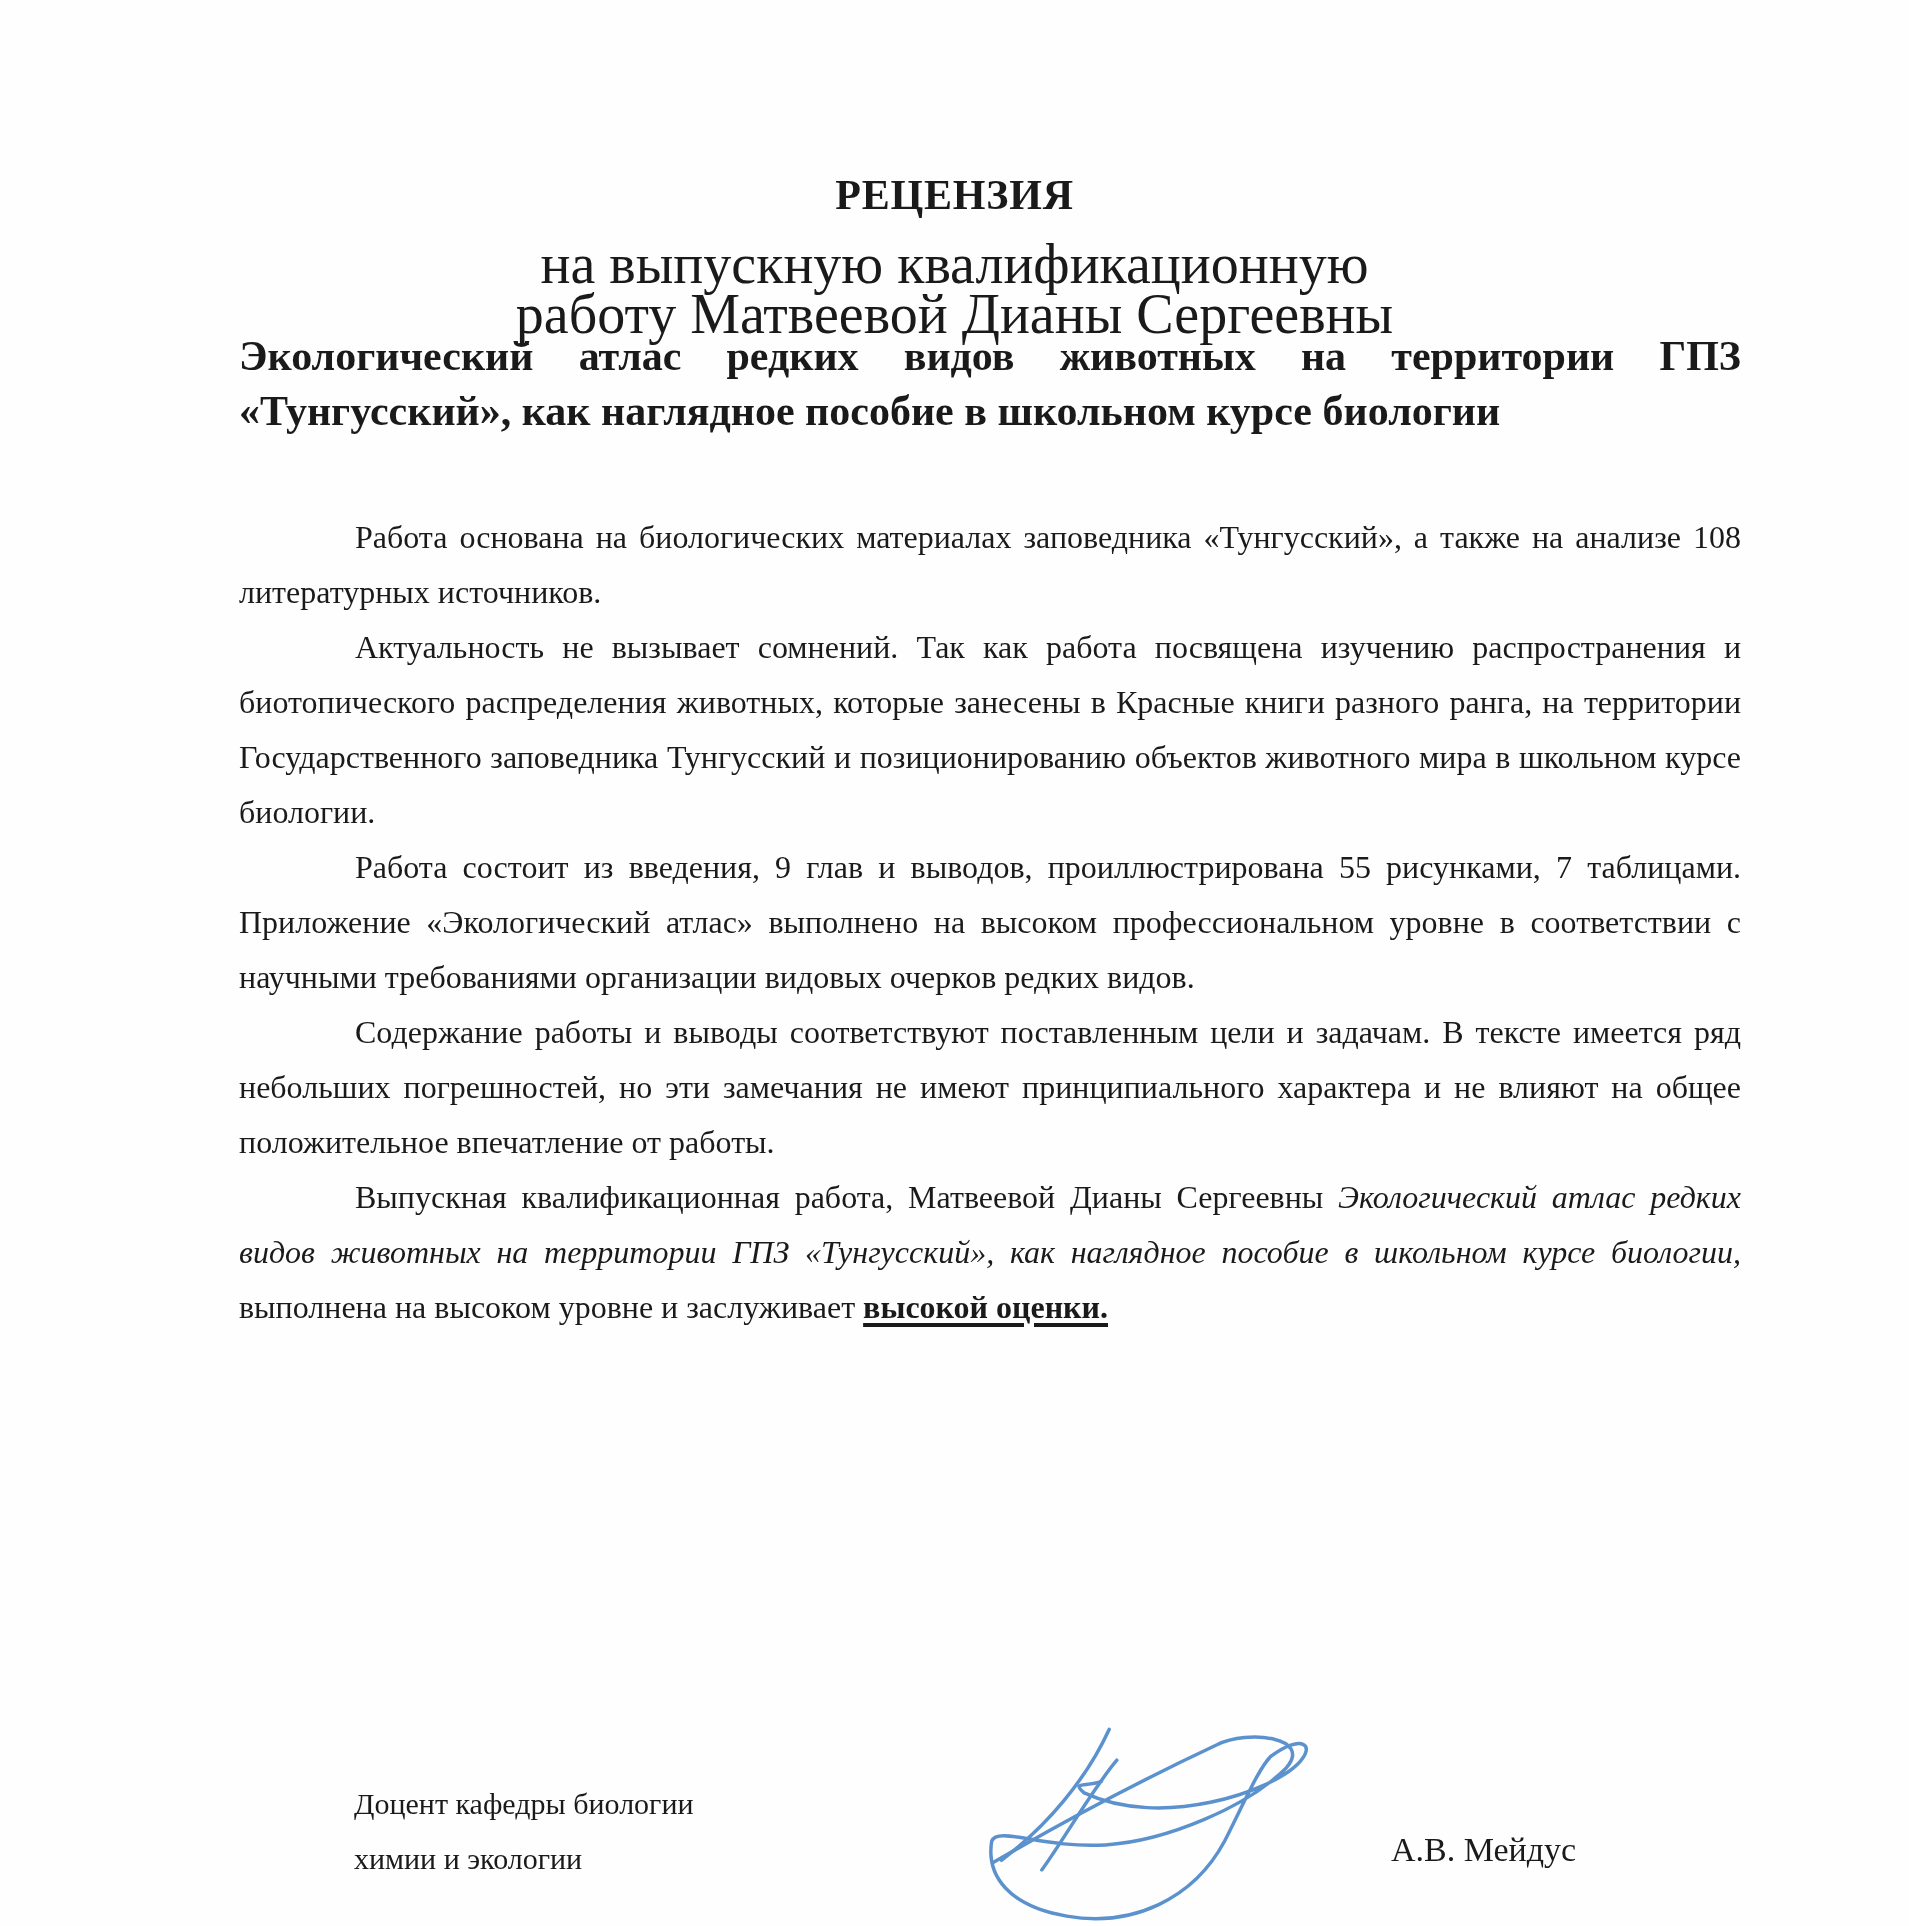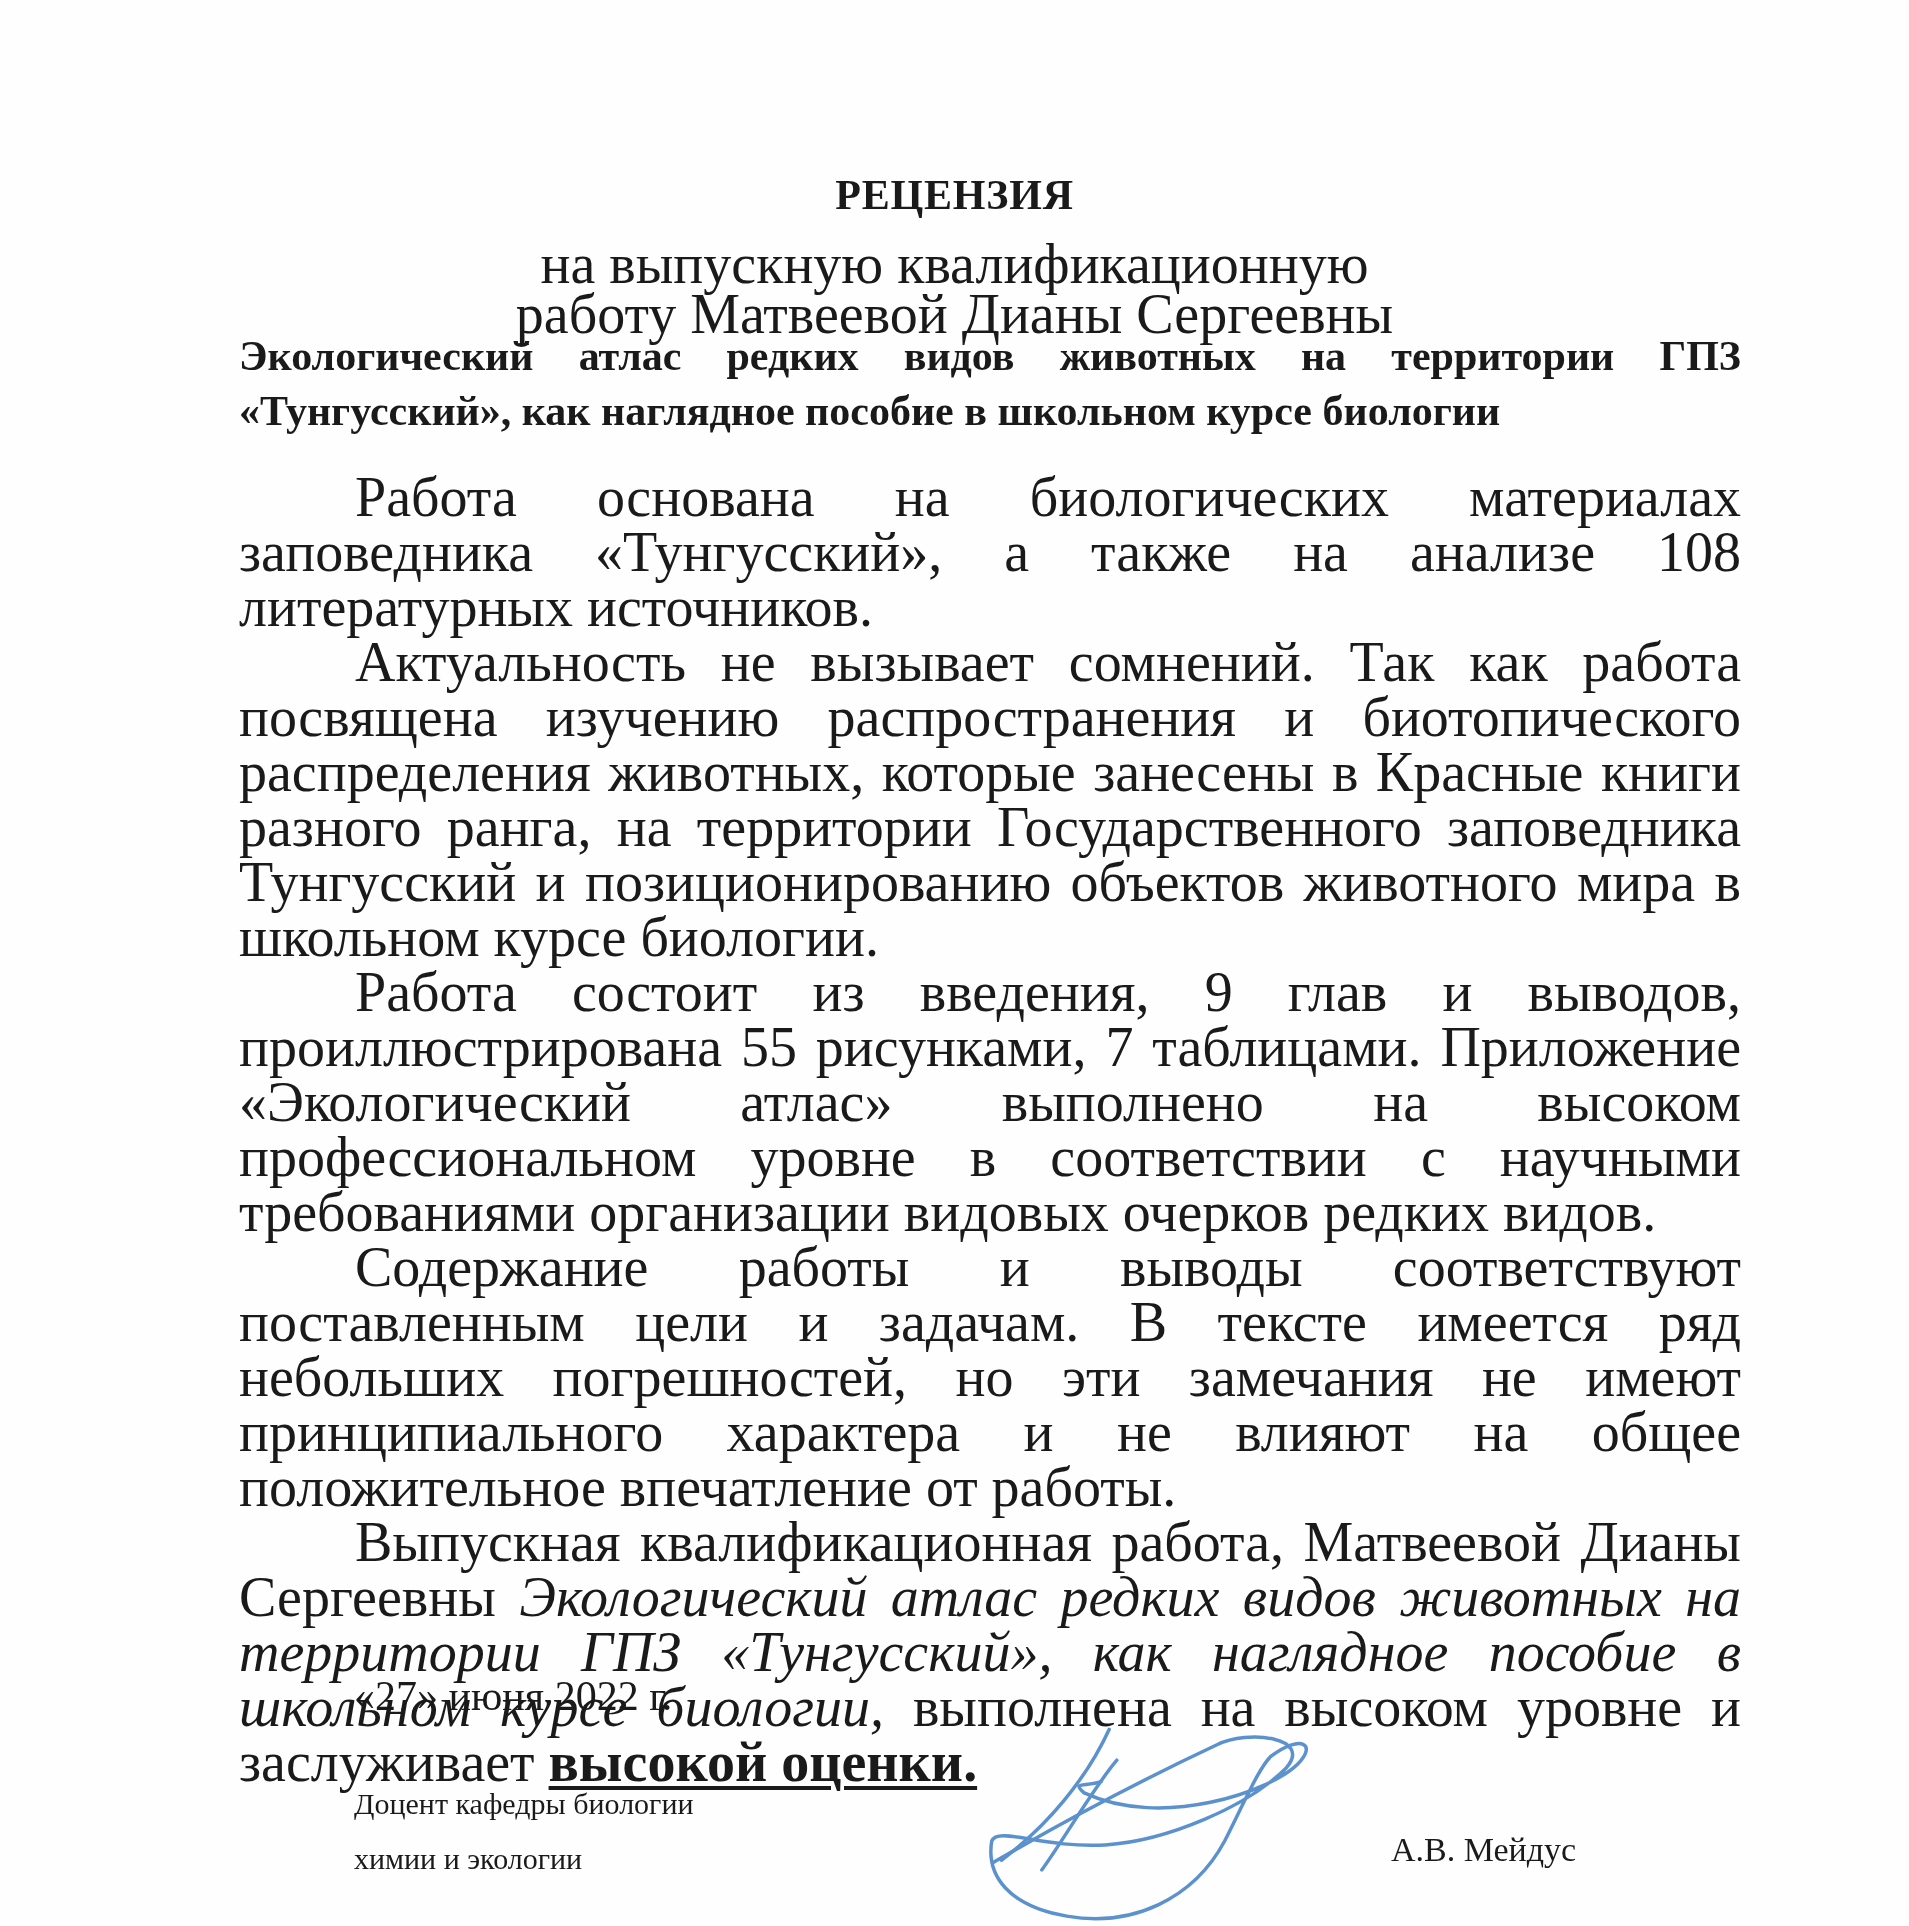--- a/index.html
+++ b/index.html
@@ -20,22 +20,22 @@
     font-size: 56px; line-height: 1;
   }
   .subtitle.l1 { top: 236px; }
   .subtitle.l2 { top: 286px; }
   .work-title {
     position: absolute; left: 239px; width: 1502px; top: 329px;
     font-size: 42px; font-weight: bold; line-height: 55px;
     text-align: justify; text-align-last: left;
   }
   .body {
-    position: absolute; left: 239px; width: 1502px; top: 470px;
-    font-size: 56px; line-height: 55px; text-align: justify;
+    position: absolute; left: 239px; width: 1502px; top: 510px;
+    font-size: 32px; line-height: 55px; text-align: justify;
   }
   .body p { margin: 0; text-indent: 116px; }
   .body p + p { margin-top: 0; }
   .body .final { text-align: justify; }
   .body .final .it { font-style: italic; }
   .body .final .grade { font-weight: bold; text-decoration: underline; text-decoration-thickness: 3.9px; text-underline-offset: 5.4px; }
   .date {
     position: absolute; left: 354px; top: 1672px;
     font-size: 42px;
   }
@@ -63,21 +63,20 @@
   <div class="work-title">Экологический атлас редких видов животных на территории ГПЗ «Тунгусский», как наглядное пособие в школьном курсе биологии</div>
 
   <div class="body">
     <p>Работа основана на биологических материалах заповедника «Тунгусский», а также на анализе 108 литературных источников.</p>
     <p>Актуальность не вызывает сомнений. Так как работа посвящена изучению распространения и биотопического распределения животных, которые занесены в Красные книги разного ранга, на территории Государственного заповедника Тунгусский и позиционированию объектов животного мира в школьном курсе биологии.</p>
     <p>Работа состоит из введения, 9 глав и выводов, проиллюстрирована 55 рисунками, 7 таблицами. Приложение «Экологический атлас» выполнено на высоком профессиональном уровне в соответствии с научными требованиями организации видовых очерков редких видов.</p>
     <p>Содержание работы и выводы соответствуют поставленным цели и задачам. В тексте имеется ряд небольших погрешностей, но эти замечания не имеют принципиального характера и не влияют на общее положительное впечатление от работы.</p>
     <p class="final"><span>Выпускная квалификационная работа, Матвеевой Дианы Сергеевны</span> <span class="it">Экологический атлас редких видов животных на территории ГПЗ «Тунгусский», как наглядное пособие в школьном курсе биологии,</span><span> выполнена на высоком уровне и заслуживает </span><span class="grade">высокой оценки.</span></p>
   </div>
 
-  <div class="date">«27» июня 2022 г.</div>
 
   <div class="position">
     <div>Доцент кафедры биологии</div>
     <div>химии и экологии</div>
   </div>
 
   <svg class="signature" viewBox="0 0 900 600">
     <g fill="none" stroke="#4a86c8" stroke-width="9" stroke-linecap="round" stroke-linejoin="round" opacity="0.9">
       <path d="M40 385 C 120 340, 300 230, 620 80 C 700 40, 870 60, 800 140 C 700 240, 490 330, 330 340 C 170 350, 50 290, 35 330 C 20 420, 80 500, 230 525 C 400 555, 560 480, 640 330 C 700 210, 730 140, 760 110 C 840 50, 880 80, 830 130 C 760 200, 480 300, 275 205 C 240 175, 280 190, 320 175"></path>
       <path d="M60 380 C 180 290, 280 170, 340 40"></path>

